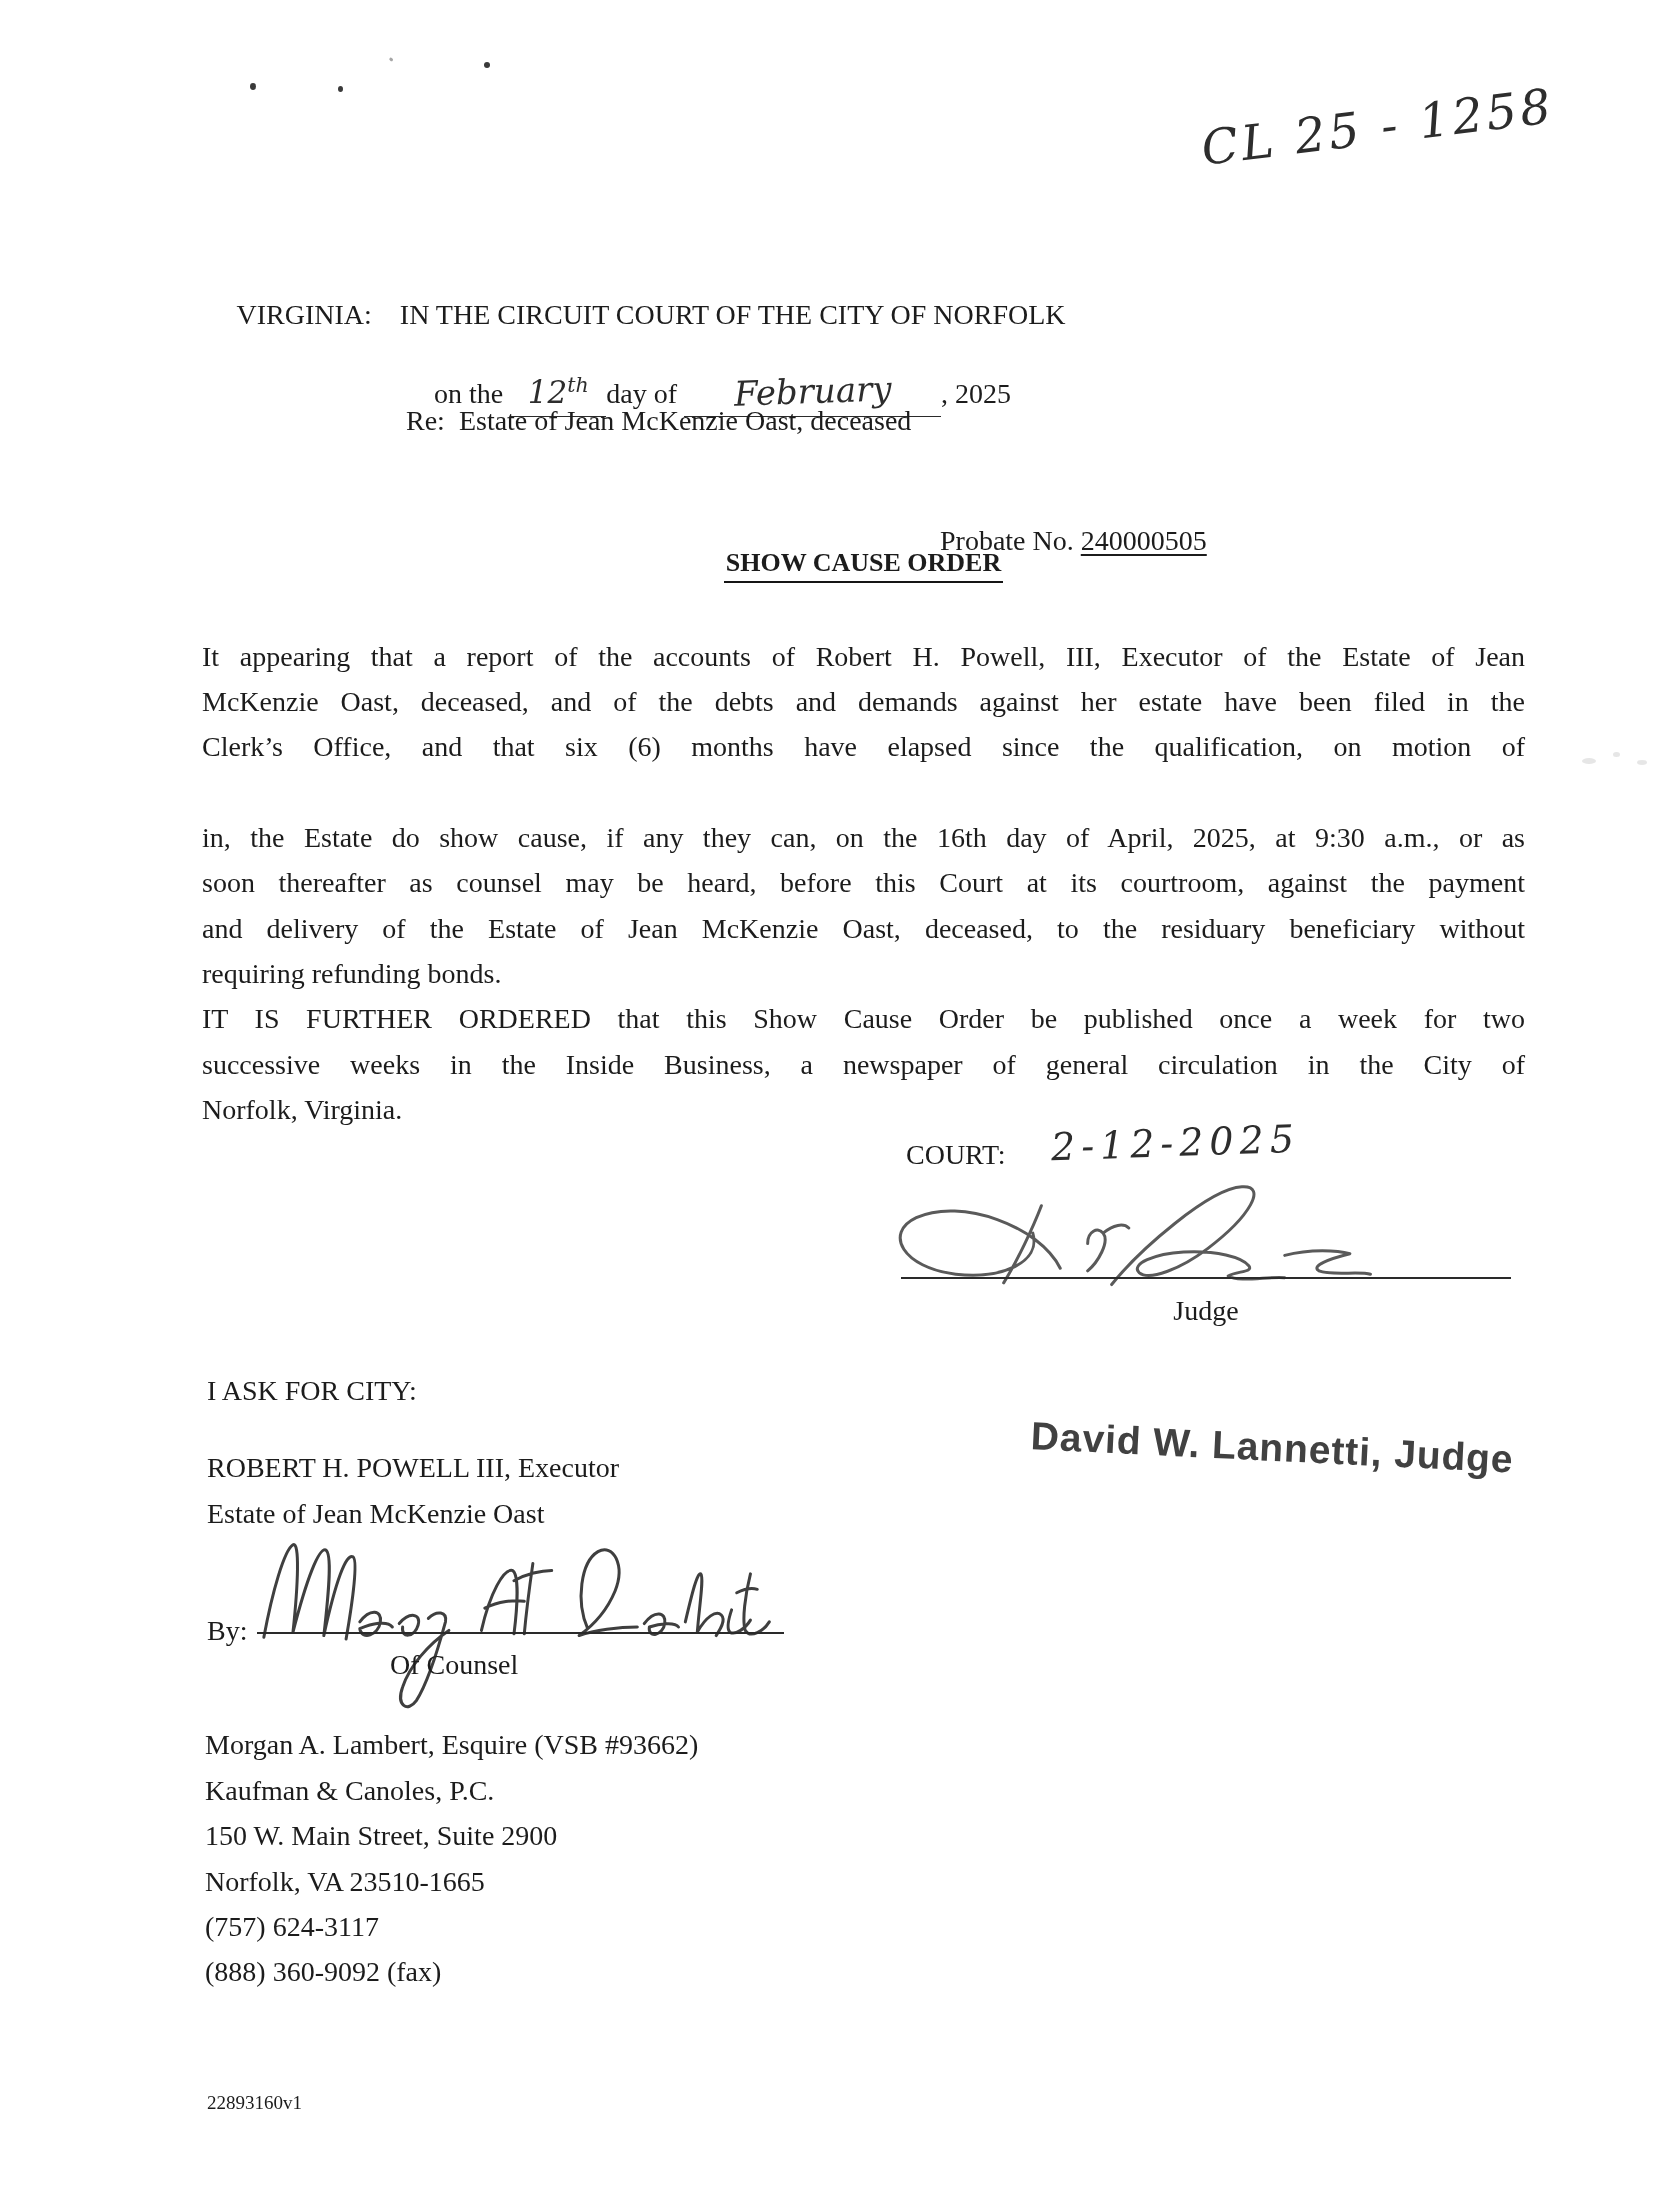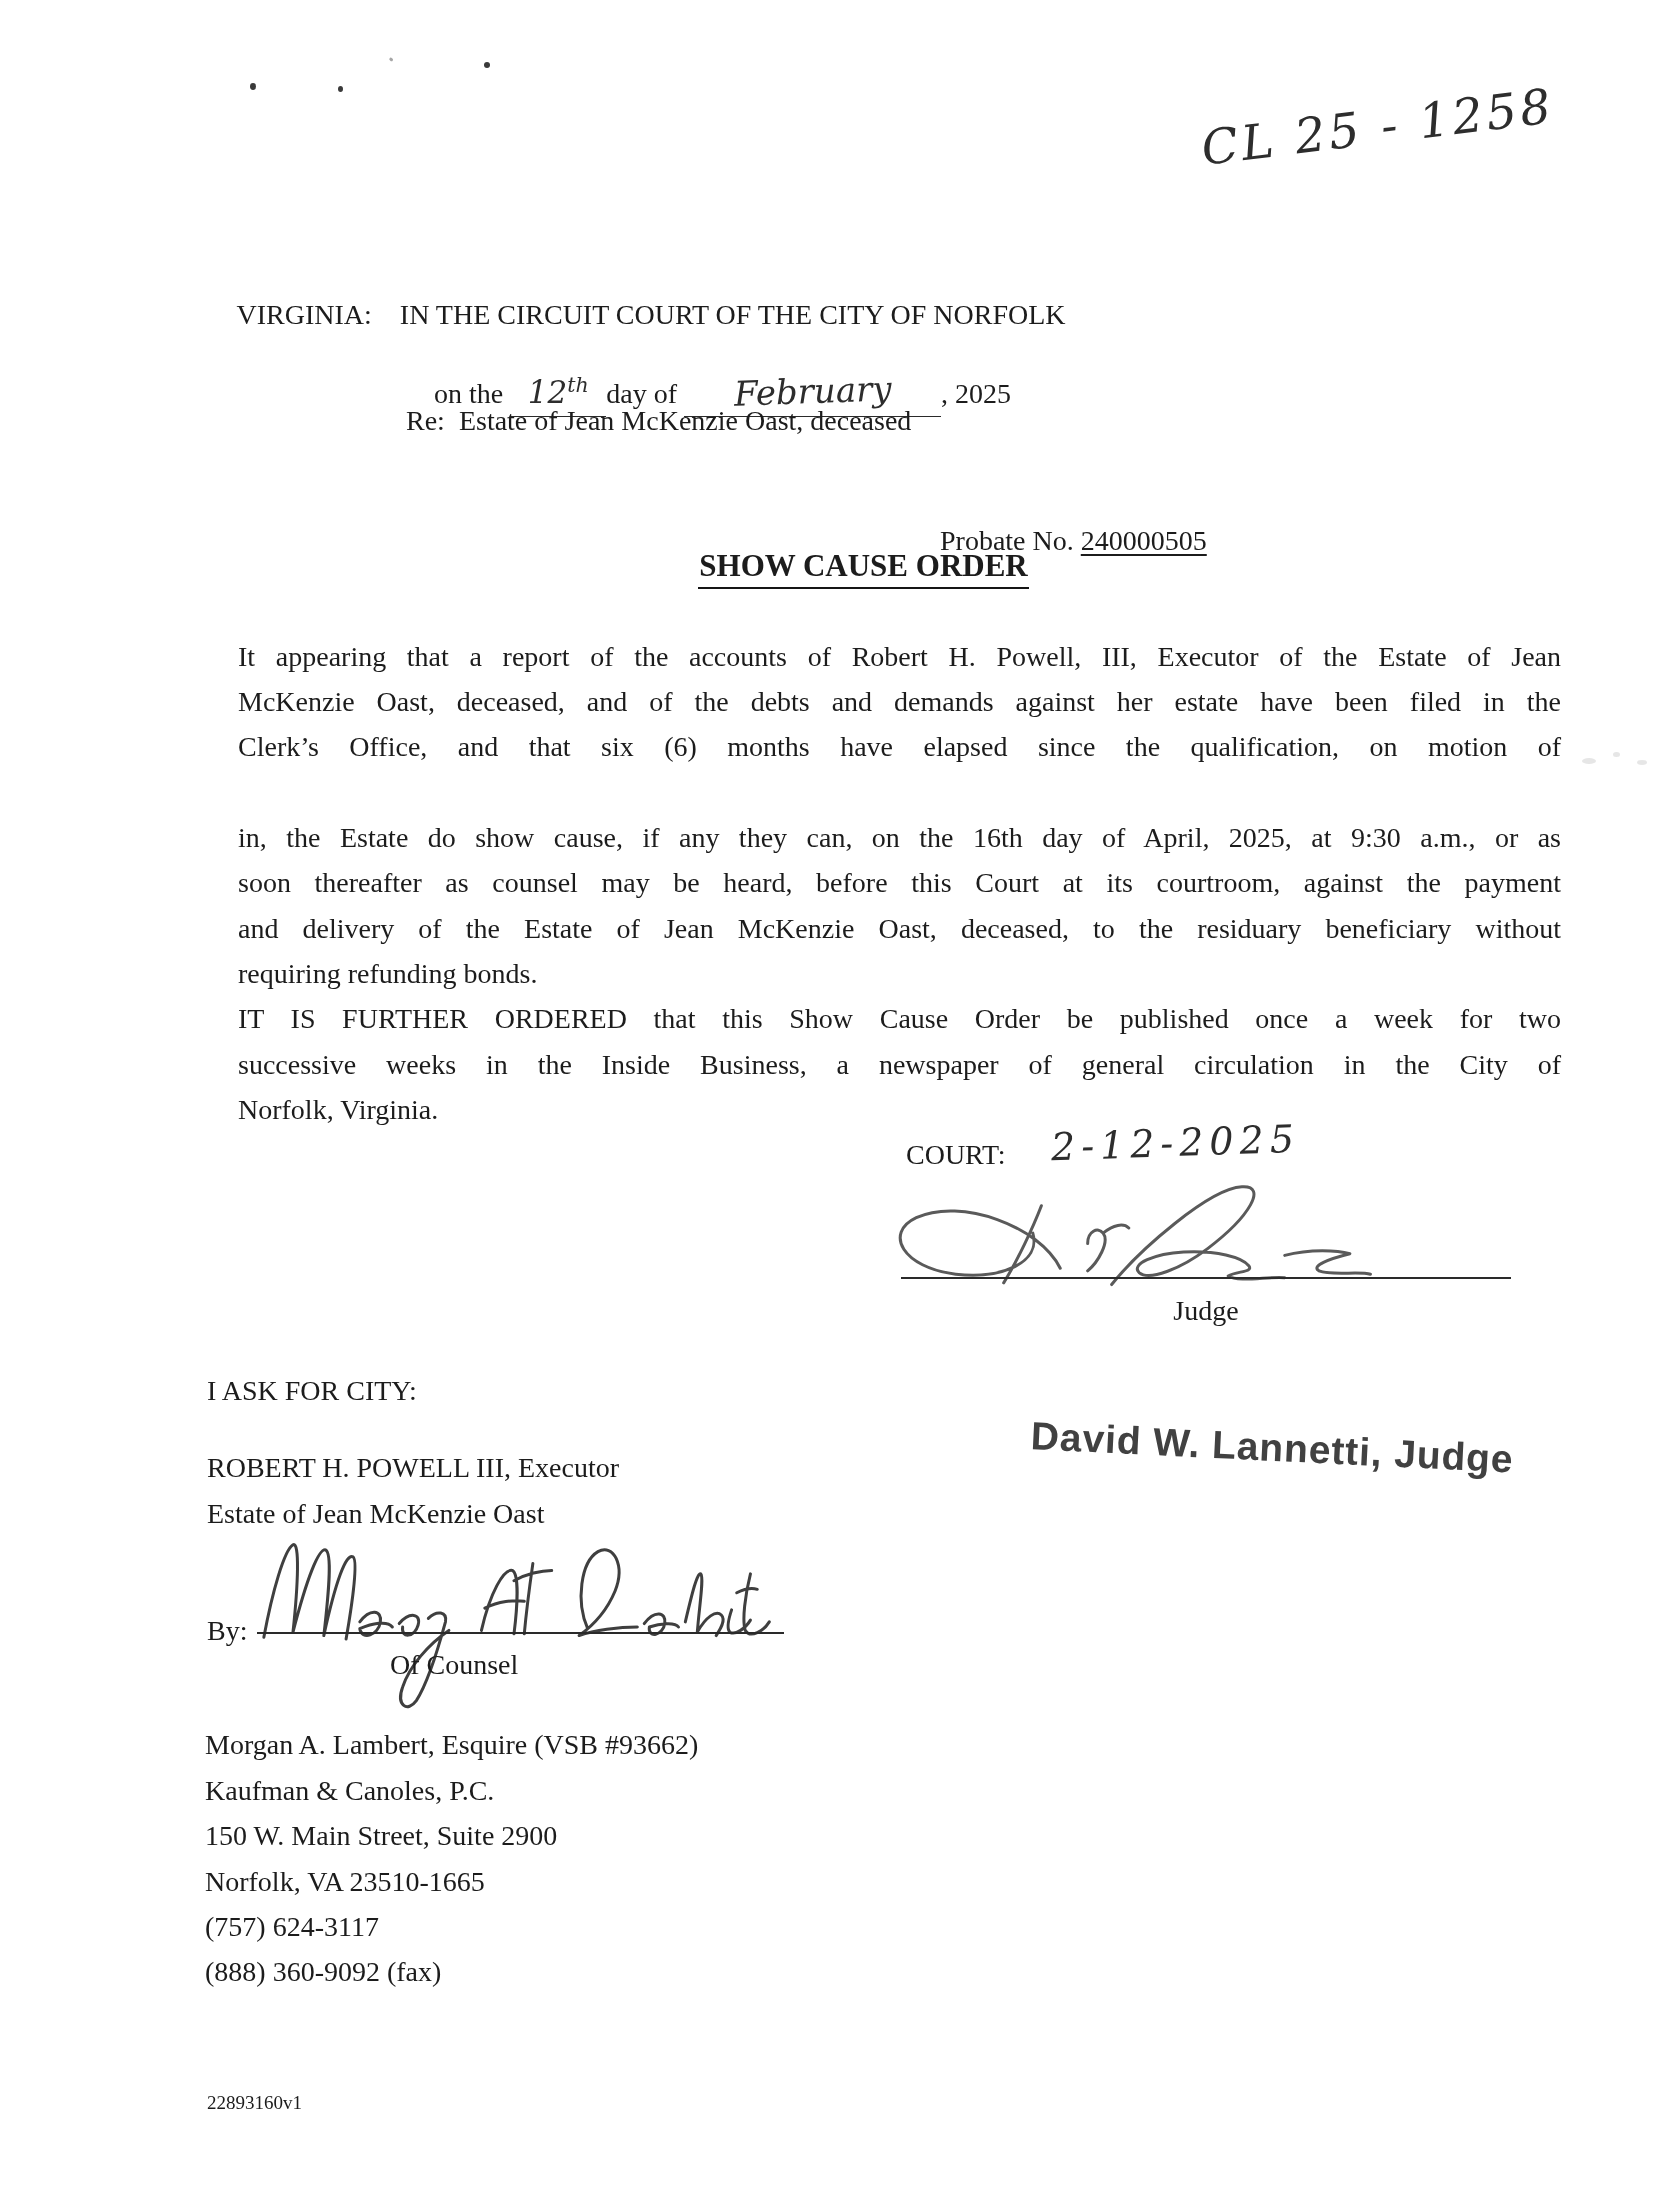--- a/index.html
+++ b/index.html
@@ -16,21 +16,20 @@
   .abs { position: absolute; }
   .jline {
     position: absolute;
     left: 202px;
     width: 1323px;
     font-size: 28px;
     line-height: 45px;
     text-align: justify;
     text-align-last: justify;
     white-space: normal;
-    margin-left: 36px;
   }
   .jlast { text-align: left; text-align-last: left; }
   .hand {
     font-family: "DejaVu Serif", serif;
     font-style: italic;
     color: #2d2d2d;
   }
   .ublock {
     display: inline-block;
     border-bottom: 1.7px solid #2a2a2a;
@@ -109,21 +108,21 @@
   <div class="abs typed" style="left:406px;top:318px;">
     <span>on the</span><span> </span><span class="ublock" style="min-width:96px;"><span class="hand" style="font-size:31px;"><span>12</span><sup style="font-size:20.5px;">th</sup></span></span><span>day of</span><span> </span><span class="ublock" style="min-width:257px;"><span class="hand" style="font-size:34px;display:inline-block;transform:rotate(-2deg);">February</span></span><span>, 2025</span>
   </div>
 
   <div class="abs typed" style="left:406px;top:398px;">Re:  Estate of Jean McKenzie Oast, deceased</div>
 
   <div class="abs typed" style="left:912px;top:473px;">
     <span>Probate No. </span><span class="probate-num">240000505</span>
   </div>
 
-  <div class="abs" style="left:202px;top:548px;width:1323px;text-align:center;font-size:31px;">
+  <div class="abs" style="left:202px;top:548px;width:1323px;text-align:center;font-size:26px;">
     <span class="title-underline">SHOW CAUSE ORDER</span>
   </div>
 
   <div class="jline" style="top:634px;">It appearing that a report of the accounts of Robert H. Powell, III, Executor of the Estate of Jean</div>
   <div class="jline" style="top:679px;">McKenzie Oast, deceased, and of the debts and demands against her estate have been filed in the</div>
   <div class="jline" style="top:724px;">Clerk’s Office, and that six (6) months have elapsed since the qualification, on motion of</div>
   <div class="jline" style="top:815px;">in, the Estate do show cause, if any they can, on the 16th day of April, 2025, at 9:30 a.m., or as</div>
   <div class="jline" style="top:906px;">and delivery of the Estate of Jean McKenzie Oast, deceased, to the residuary beneficiary without</div>
   <div class="jline" style="top:860px;">soon thereafter as counsel may be heard, before this Court at its courtroom, against the payment</div>
   <div class="jline jlast" style="top:951px;">requiring refunding bonds.</div>

